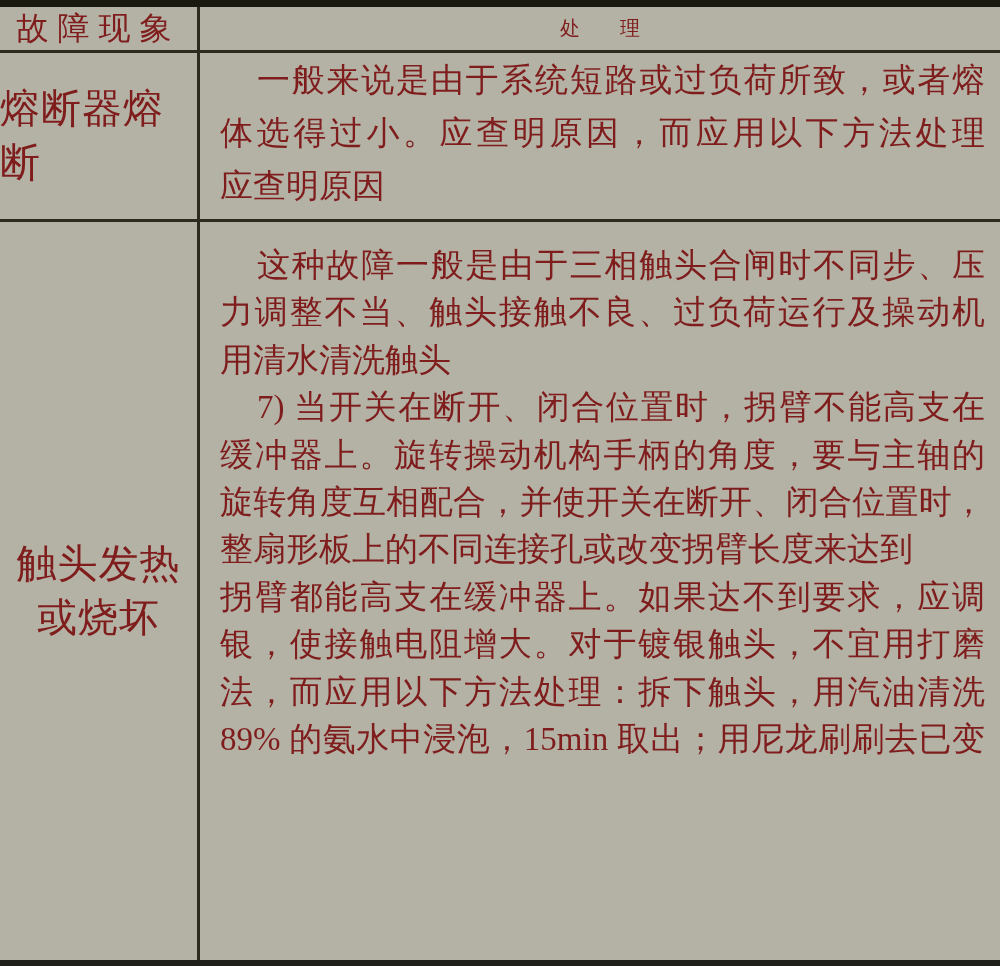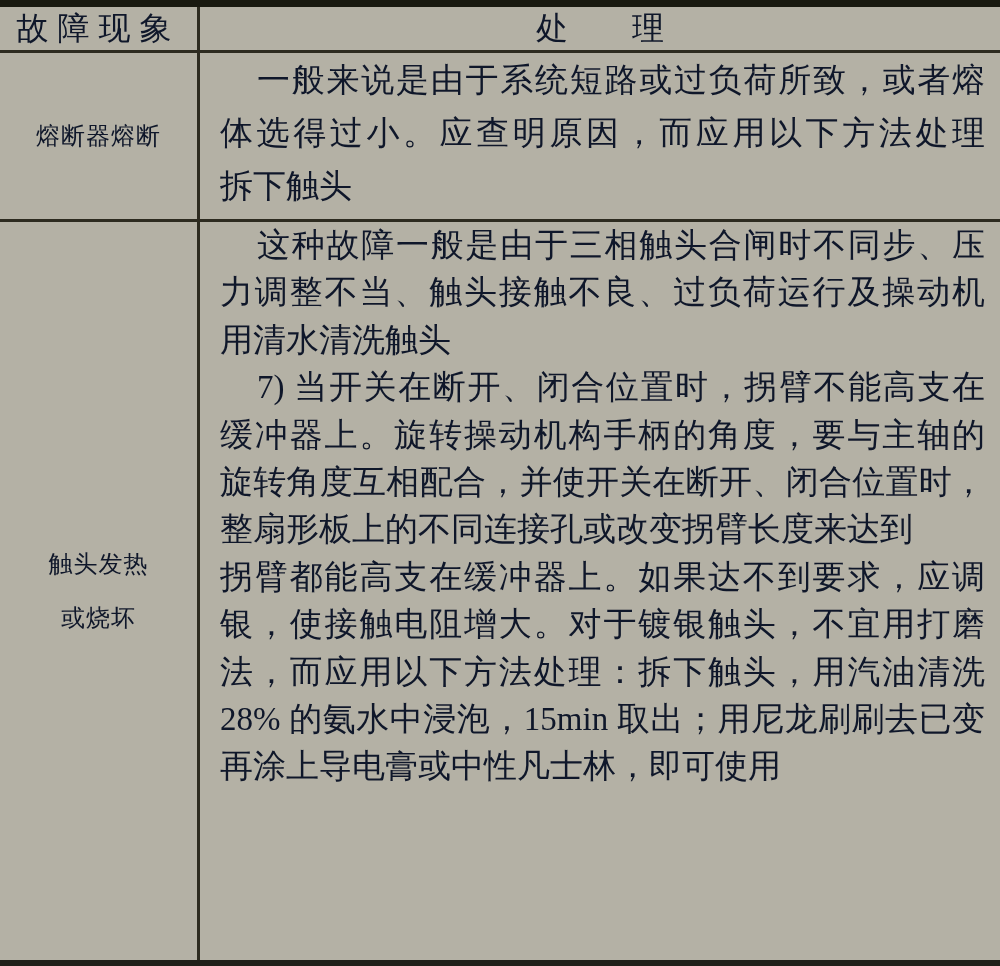--- a/index.html
+++ b/index.html
@@ -1,57 +1,57 @@
 <!DOCTYPE html>
 <html><head>
 <meta charset="utf-8">
 <style>
   html,body{margin:0;padding:0;background:#8a877c;}
   .sheet{
     position:relative;
     width:1000px;height:966px;
     background:#b4b1a5;
     font-family:"Liberation Serif","DejaVu Serif",serif;
-    color:#0f172a;
+    color:#7f1d1d;
     box-sizing:border-box;
     display:flex;flex-direction:column;
     overflow:hidden;
   }
   .bar-top{height:7px;background:#191910;flex:0 0 auto;}
   .bar-bottom{height:6px;background:#20201a;flex:0 0 auto;}
   .hline{height:3px;background:#2d2b20;flex:0 0 auto;}
   .trow{display:flex;flex-direction:row;flex:0 0 auto;}
   .trow.grow{flex:1 1 auto;}
   .vline{width:3px;background:#2d2b20;flex:0 0 auto;}
   .cell-left{
     width:197px;flex:0 0 auto;
     display:flex;flex-direction:column;
     align-items:center;justify-content:center;
-    font-size:24px;line-height:54px;
+    font-size:40px;line-height:54px;
     letter-spacing:1px;
   }
   .cell-right{
     flex:1 1 auto;
     padding:0 15px 0 20px;
     font-size:33px;
     box-sizing:border-box;
   }
   .header-row{height:43px;}
   .header-row .cell-left{
     font-size:32px;line-height:43px;
     letter-spacing:9px;
   }
   .header-row .cell-right{
     display:flex;align-items:center;justify-content:center;
-    font-size:32px;line-height:43px;
+    font-size:20px;line-height:43px;
     padding:0;
   }
   .row1{height:166px;}
   .row1 .cell-right{padding-top:1px;line-height:53px;}
-  .row2 .cell-right{padding-top:0;line-height:47.4px;}
+  .row2 .cell-right{padding-top:20px;line-height:47.4px;}
   .row2 .cell-left{line-height:54px;}
   .line{
     text-align:justify;
     text-align-last:justify;
     white-space:nowrap;
   }
   .line.para-start{text-indent:37px;}
   .line.para-end{text-align-last:left;white-space:normal;}
 </style>
 </head>
@@ -69,21 +69,21 @@
   <div class="hline"></div>
 
   <div class="trow row1">
     <div class="cell-left">
         <div>熔断器熔断</div>
       </div>
     <div class="vline"></div>
     <div class="cell-right">
         <div class="line para-start">一般来说是由于系统短路或过负荷所致，或者熔</div>
         <div class="line">体选得过小。应查明原因，而应用以下方法处理</div>
-        <div class="line para-end">拆下触头</div>
+        <div class="line para-end">应查明原因</div>
       </div>
   </div>
 
   <div class="hline"></div>
 
   <div class="trow row2 grow">
     <div class="cell-left">
         <div>触头发热</div>
         <div>或烧坏</div>
       </div>
@@ -92,19 +92,18 @@
         <div class="line para-start">这种故障一般是由于三相触头合闸时不同步、压</div>
         <div class="line">力调整不当、触头接触不良、过负荷运行及操动机</div>
         <div class="line para-end">用清水清洗触头</div>
         <div class="line para-start">7) 当开关在断开、闭合位置时，拐臂不能高支在</div>
         <div class="line">缓冲器上。旋转操动机构手柄的角度，要与主轴的</div>
         <div class="line">旋转角度互相配合，并使开关在断开、闭合位置时，</div>
         <div class="line para-end">整扇形板上的不同连接孔或改变拐臂长度来达到</div>
         <div class="line">拐臂都能高支在缓冲器上。如果达不到要求，应调</div>
         <div class="line">银，使接触电阻增大。对于镀银触头，不宜用打磨</div>
         <div class="line">法，而应用以下方法处理：拆下触头，用汽油清洗</div>
-        <div class="line">28% 的氨水中浸泡，15min 取出；用尼龙刷刷去已变</div>
-        <div class="line para-end">再涂上导电膏或中性凡士林，即可使用</div>
+        <div class="line">89% 的氨水中浸泡，15min 取出；用尼龙刷刷去已变</div>
       </div>
   </div>
 
   <div class="bar-bottom"></div>
 </div>
 
 </body></html>

